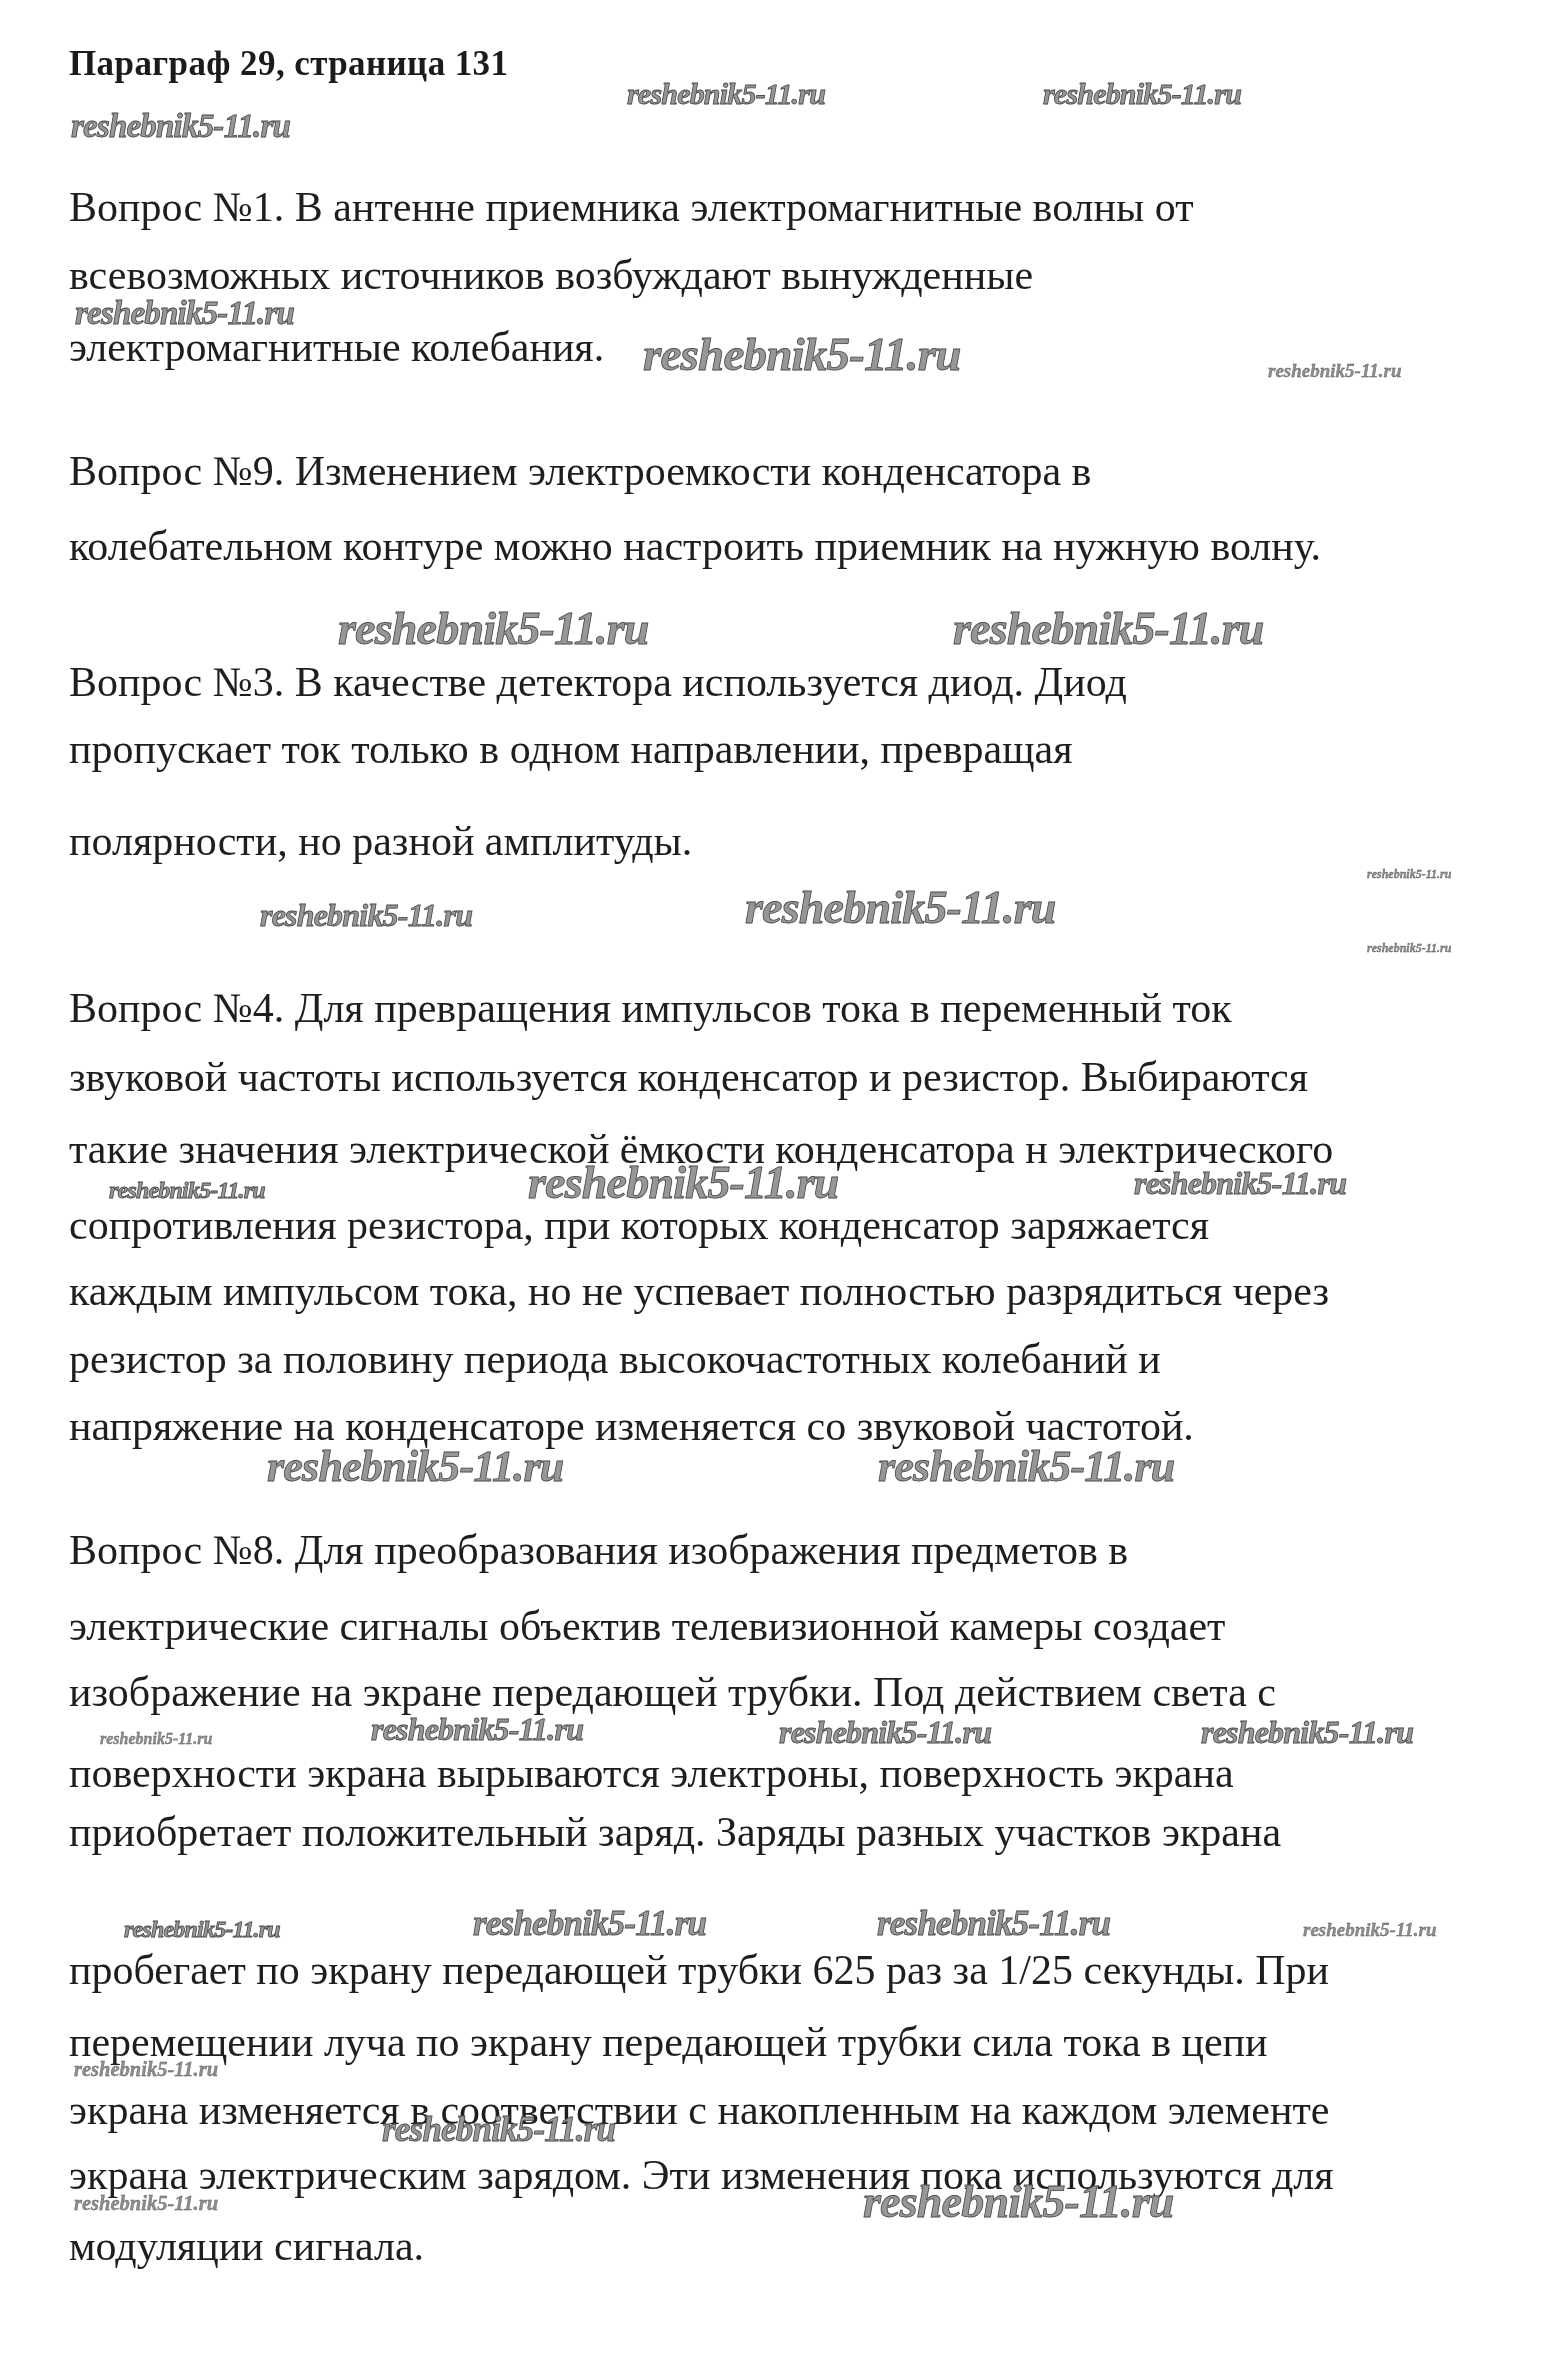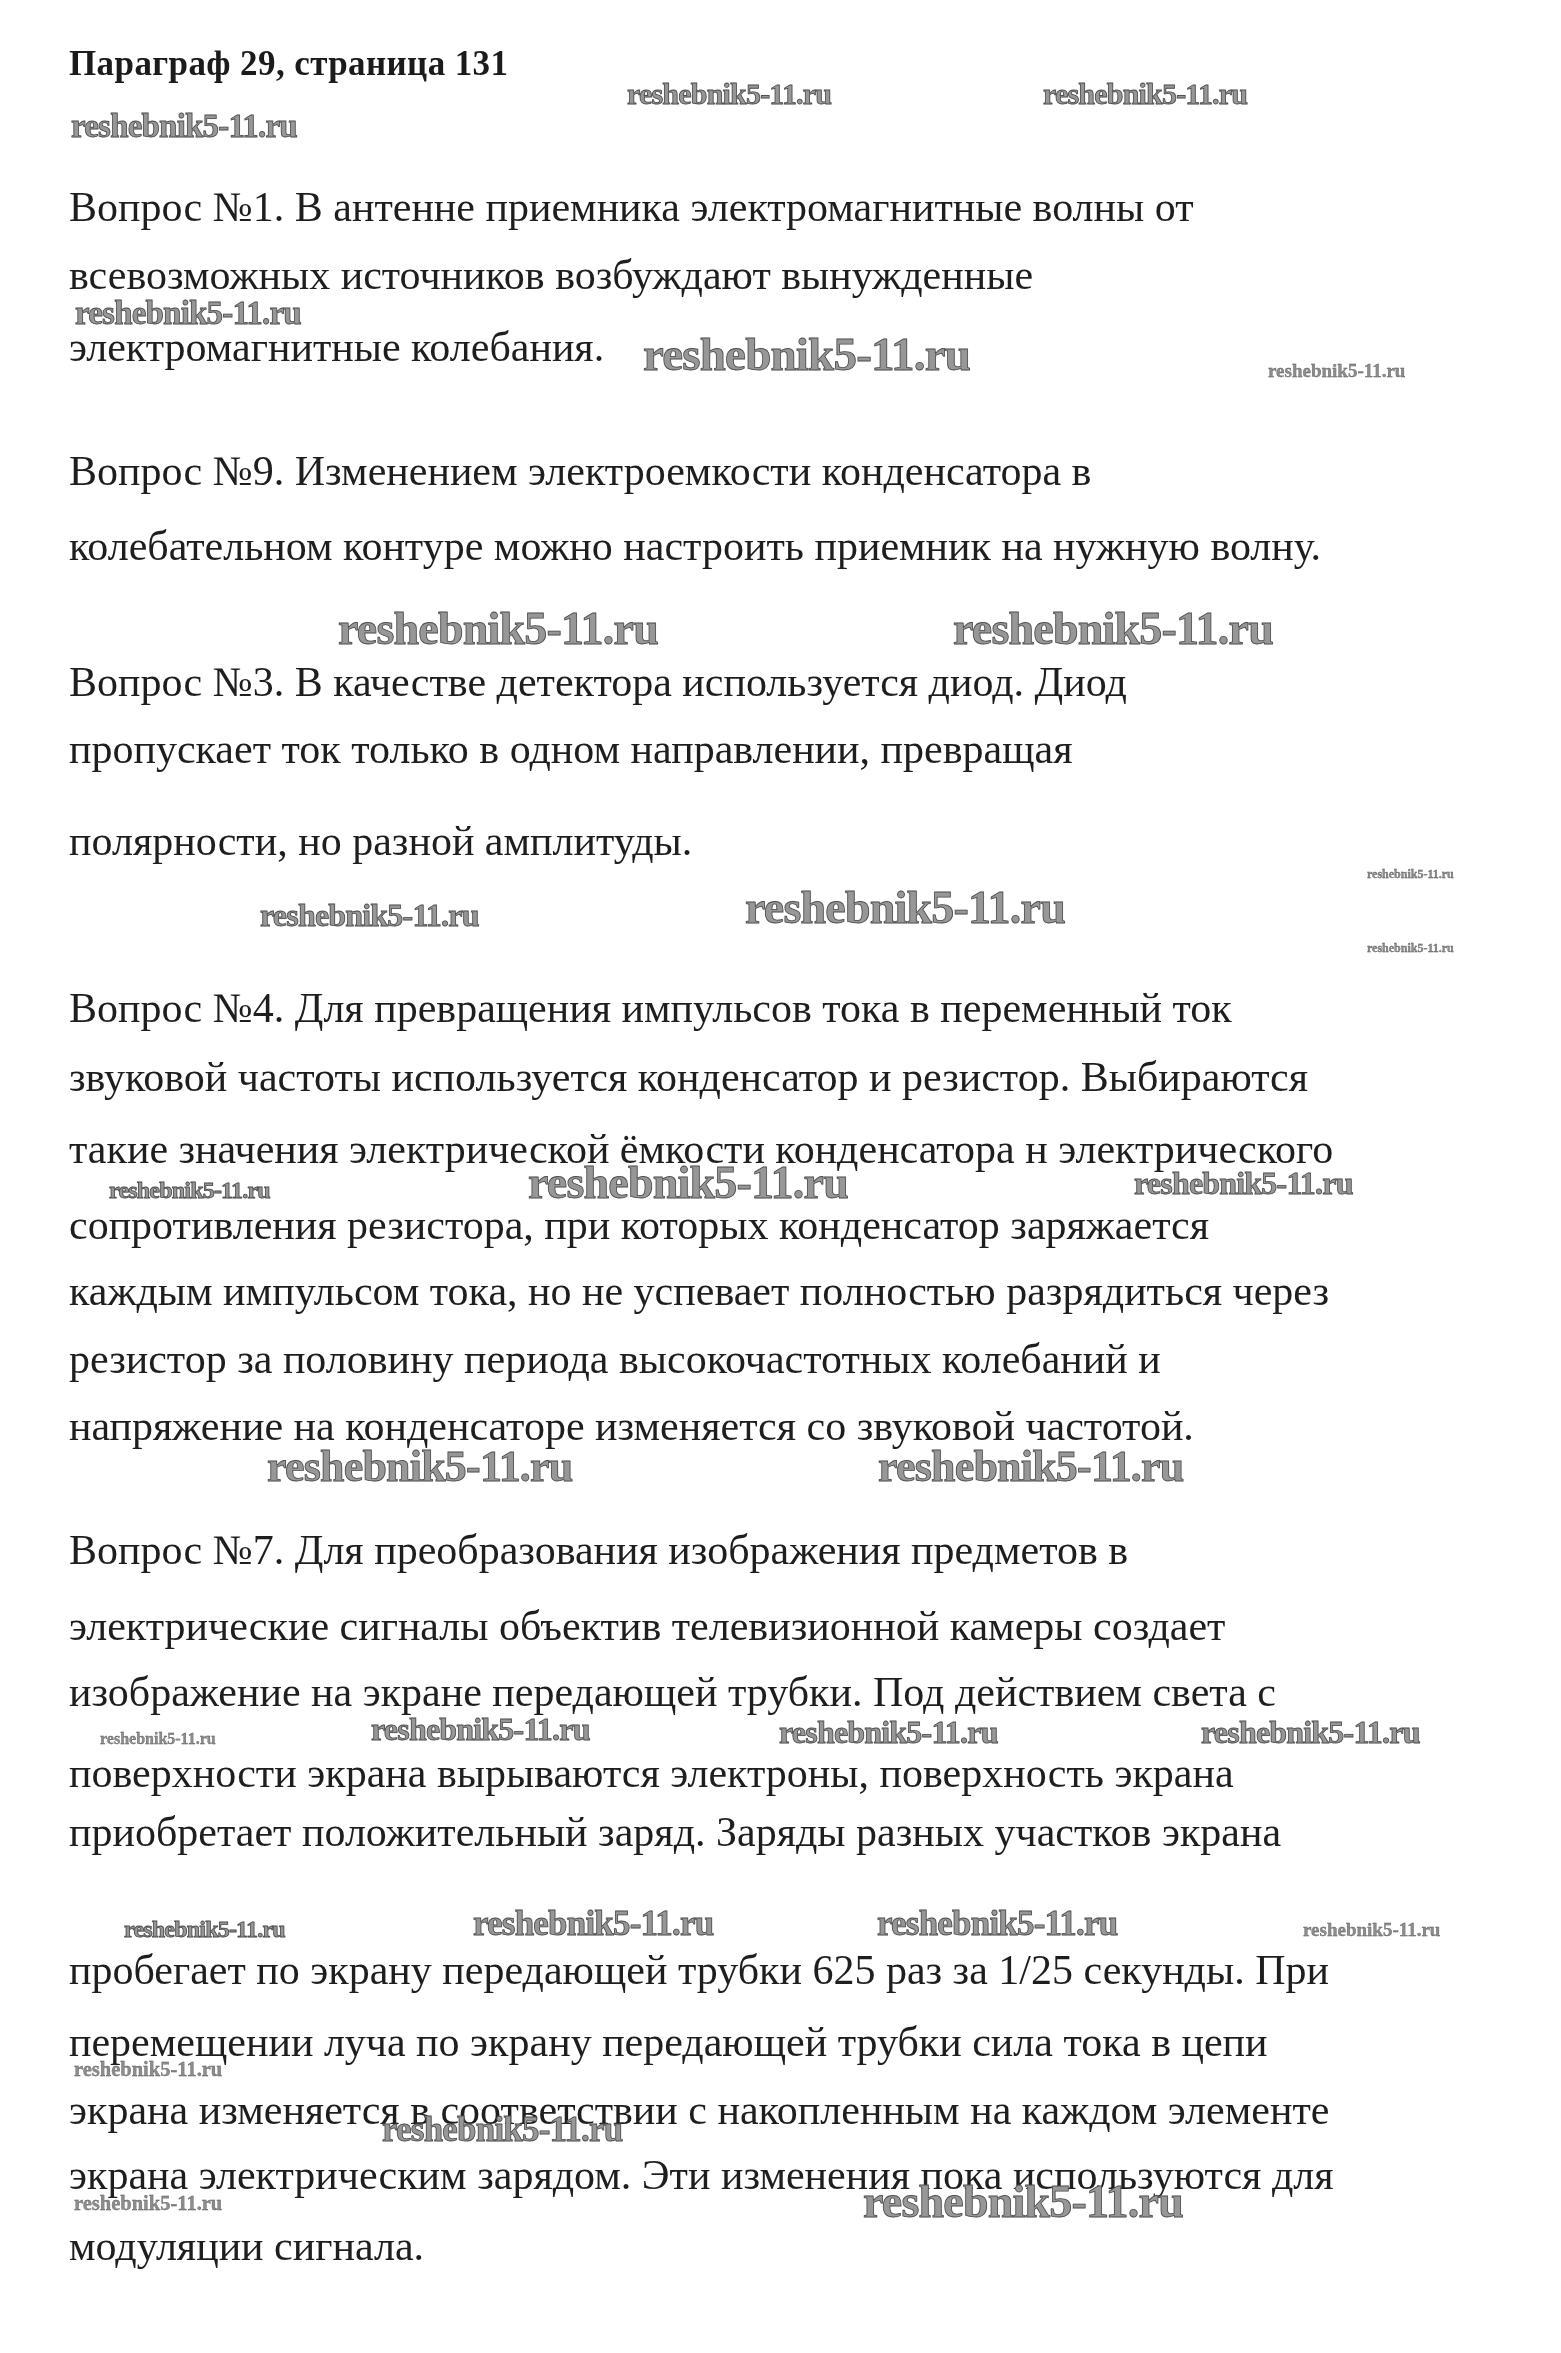--- a/index.html
+++ b/index.html
@@ -32,20 +32,21 @@
   .wm{
     position:absolute;
     font-family:"Liberation Serif", serif;
     font-weight:700;
     color:#979797;
     -webkit-text-stroke:0.8px #4f4f4f;
     text-shadow:0 0 0.8px #6a6a6a;
     letter-spacing:-0.8px;
     white-space:nowrap;
     line-height:1;
+    font-style:italic;
   }
   .wm.thin{
     -webkit-text-stroke:0.3px #555555;
     text-shadow:none;
     letter-spacing:0;
     color:#8d8d8d;
   }
 </style>
 </head>
 <body>
@@ -66,21 +67,21 @@
   <div class="ln" style="top:818px">полярности, но разной амплитуды.</div>
 
   <div class="ln" style="top:985px">Вопрос №4. Для превращения импульсов тока в переменный ток</div>
   <div class="ln" style="top:1054px">звуковой частоты используется конденсатор и резистор. Выбираются</div>
   <div class="ln" style="top:1126px">такие значения электрической ёмкости конденсатора н электрического</div>
   <div class="ln" style="top:1202px">сопротивления резистора, при которых конденсатор заряжается</div>
   <div class="ln" style="top:1268px">каждым импульсом тока, но не успевает полностью разрядиться через</div>
   <div class="ln" style="top:1336px">резистор за половину периода высокочастотных колебаний и</div>
   <div class="ln" style="top:1403px">напряжение на конденсаторе изменяется со звуковой частотой.</div>
 
-  <div class="ln" style="top:1527px">Вопрос №7. Для преобразования изображения предметов в</div>
+  <div class="ln" style="top:1527px">Вопрос №8. Для преобразования изображения предметов в</div>
   <div class="ln" style="top:1603px">электрические сигналы объектив телевизионной камеры создает</div>
   <div class="ln" style="top:1669px">изображение на экране передающей трубки. Под действием света с</div>
   <div class="ln" style="top:1750px">поверхности экрана вырываются электроны, поверхность экрана</div>
   <div class="ln" style="top:1809px">приобретает положительный заряд. Заряды разных участков экрана</div>
   <div class="ln" style="top:1947px">пробегает по экрану передающей трубки 625 раз за 1/25 секунды. При</div>
   <div class="ln" style="top:2019px">перемещении луча по экрану передающей трубки сила тока в цепи</div>
   <div class="ln" style="top:2087px">экрана изменяется в соответствии с накопленным на каждом элементе</div>
   <div class="ln" style="top:2152px">экрана электрическим зарядом. Эти изменения пока используются для</div>
   <div class="ln" style="top:2223px">модуляции сигнала.</div>
 

